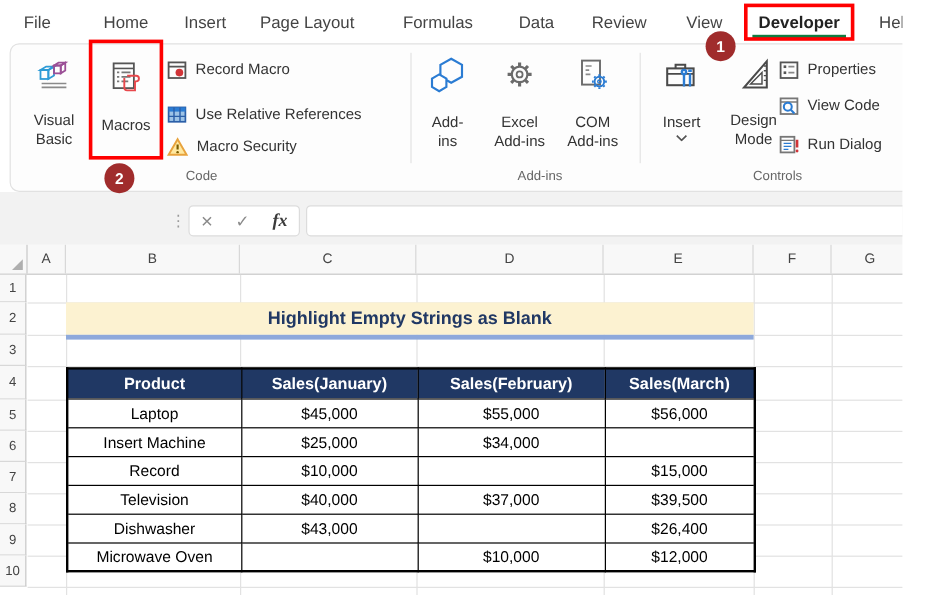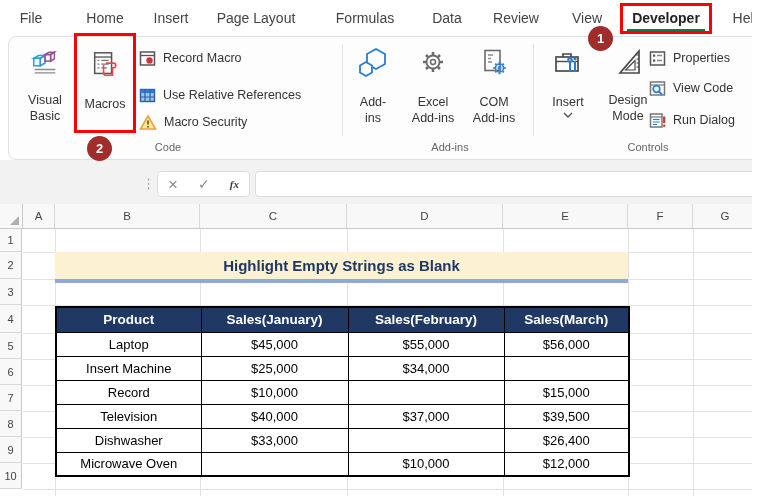--- a/index.html
+++ b/index.html
@@ -253,21 +253,21 @@
   <div class="grplabel" style="left:648px">Controls</div>
 
   <div class="fstrip"></div>
 
 
   <div class="abs" style="left:142px;top:176px;color:#9A9A9A;font-size:13px">⋮</div>
 
   <div class="fpanel" style="left:157px;width:93px;justify-content:space-around">
     <span style="color:#8A8A8A;font-size:17px;line-height:17px">×</span>
     <span style="color:#8A8A8A;font-size:14px">✓</span>
-    <span style="font-family:'Liberation Serif',serif;font-style:italic;font-weight:bold;font-size:11px;color:#3C3C3C">fx</span>
+    <span style="font-family:'Liberation Serif',serif;font-style:italic;font-weight:bold;font-size:15px;color:#3C3C3C">fx</span>
   </div>
 
   <div class="fpanel" style="left:255px;width:521px;border-radius:4px 0 0 4px">
     <span style="padding-left:8px"></span>
   </div>
 
   <div class="hdrband"></div>
   <div class="abs" style="left:0;top:204px;width:23px;height:24px;border-right:1px solid #C9C9C9">
     <span class="abs" style="right:3px;bottom:3px;width:0;height:0;border-left:9px solid transparent;border-bottom:9px solid #AFAFAF"></span>
   </div>
@@ -344,21 +344,21 @@
       <td>$15,000</td>
     </tr>
     <tr>
       <td>Television</td>
       <td>$40,000</td>
       <td>$37,000</td>
       <td>$39,500</td>
     </tr>
     <tr>
       <td>Dishwasher</td>
-      <td>$33,000</td>
+      <td>$43,000</td>
       <td></td>
       <td>$26,400</td>
     </tr>
     <tr>
       <td>Microwave Oven</td>
       <td></td>
       <td>$10,000</td>
       <td>$12,000</td>
     </tr>
   </tbody>

